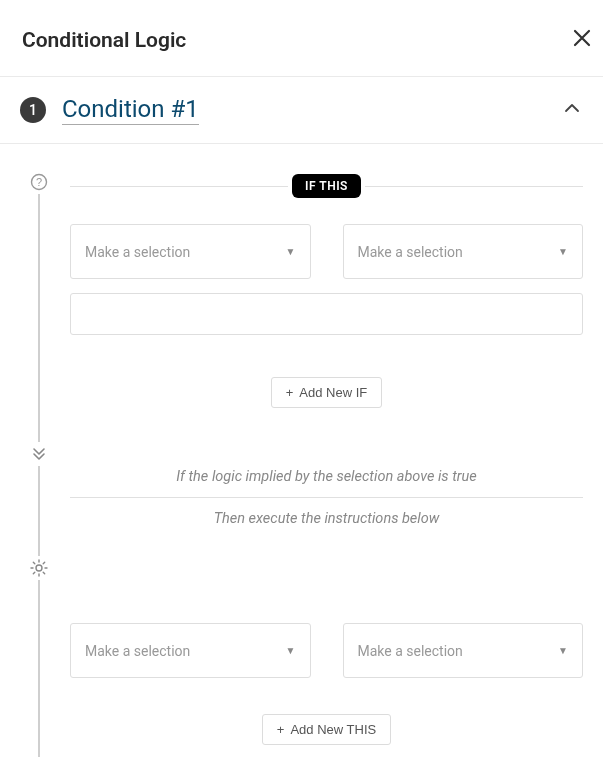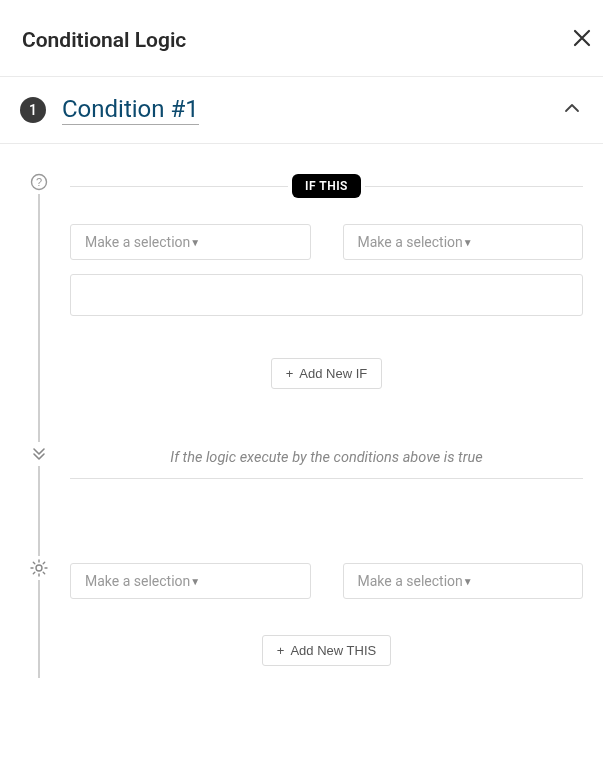--- a/index.html
+++ b/index.html
@@ -104,25 +104,26 @@
       border-radius: 6px;
       margin: 0 4px;
     }
     .selects-row {
       display: flex;
       gap: 32px;
       margin-bottom: 14px;
     }
     .select-box {
       flex: 1;
-      height: 36px;
+      height: 55px;
       border: 1px solid #dedede;
       border-radius: 3px;
       display: flex;
       align-items: center;
+      justify-content: space-between;
       padding: 0 14px;
       cursor: pointer;
       color: #999;
       font-size: 14px;
       background: #fff;
     }
     .select-box .caret {
       color: #888;
       font-size: 10px;
     }
@@ -230,22 +231,23 @@
 
   <div class="wide-input"></div>
 
   <div class="add-btn-wrap">
     <button class="add-btn">
       <span>+</span>
       <span>Add New IF</span>
     </button>
   </div>
 
-  <div class="divider-text">If the logic execute by the conditions above is true</div>
+  <div class="divider-text">If the logic implied by the selection above is true</div>
   <div class="mid-hr"></div>
+  <div class="divider-text">Then execute the instructions below</div>
 
   <div class="then-section">
 
     <div class="selects-row">
       <div class="select-box">
         <span>Make a selection</span>
         <span class="caret">▼</span>
       </div>
       <div class="select-box">
         <span>Make a selection</span>

